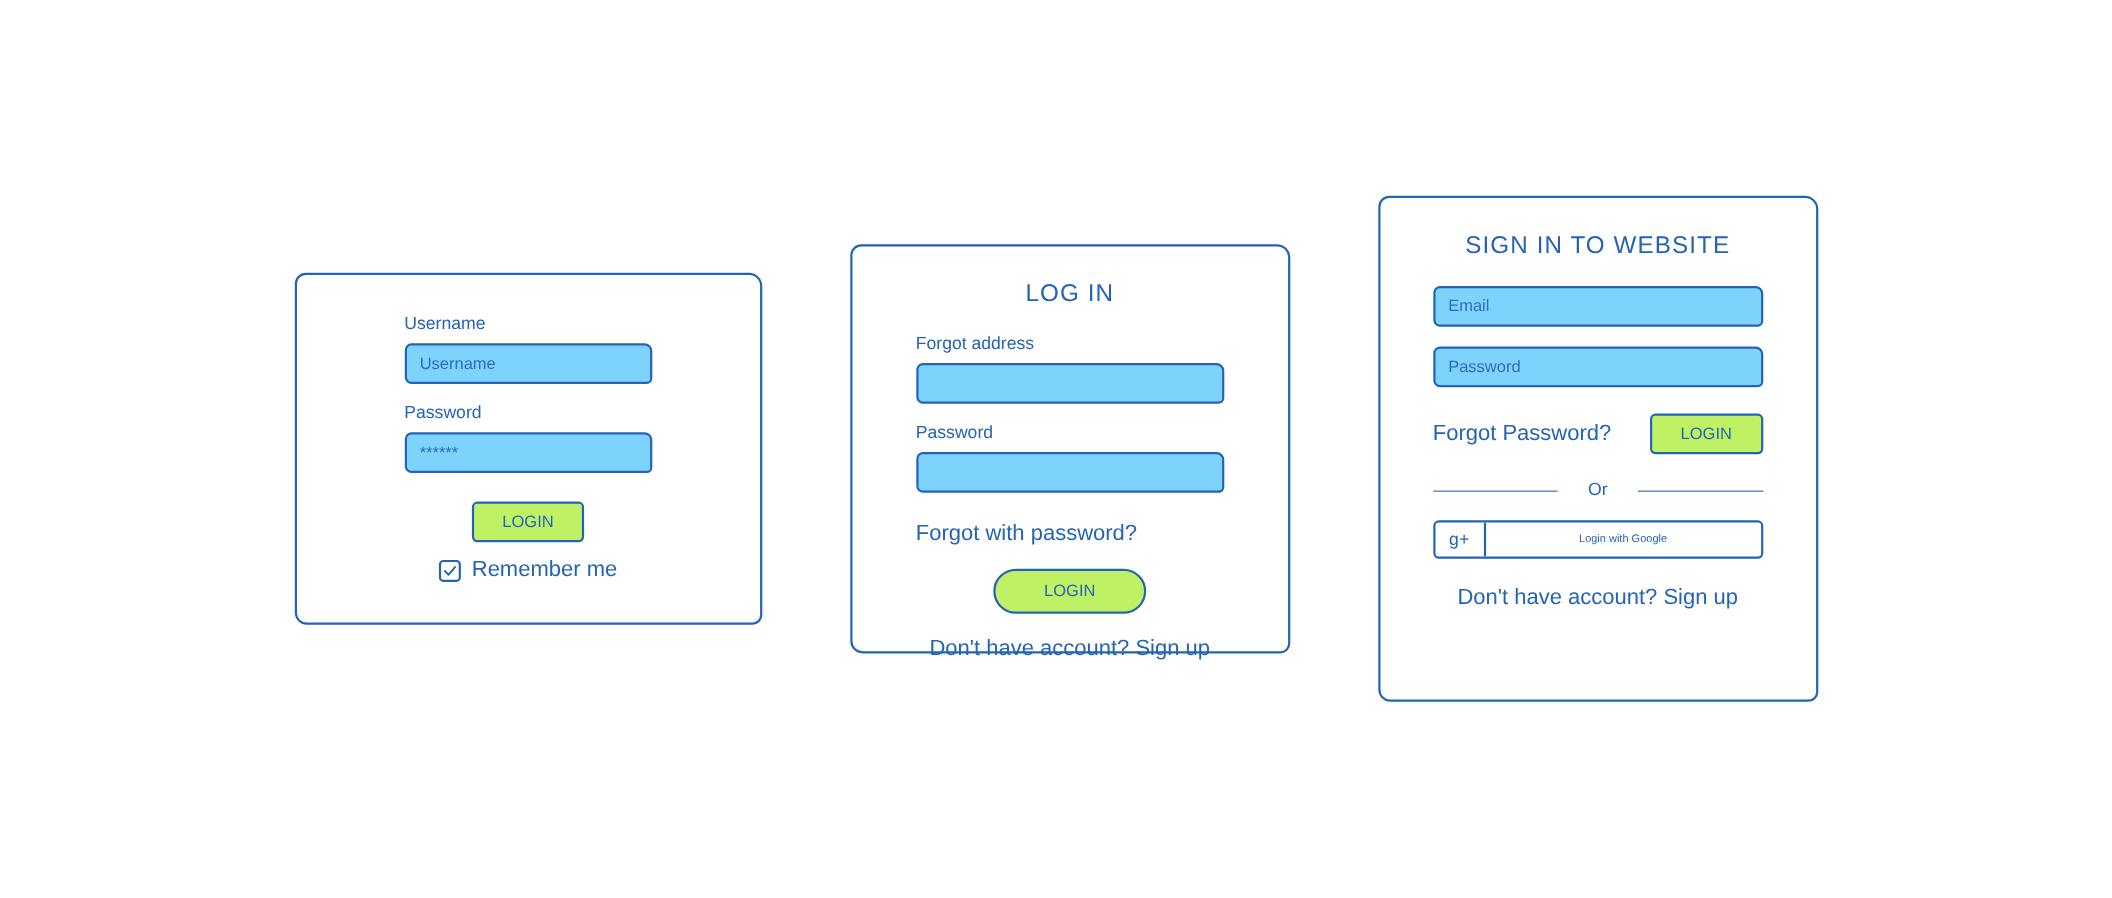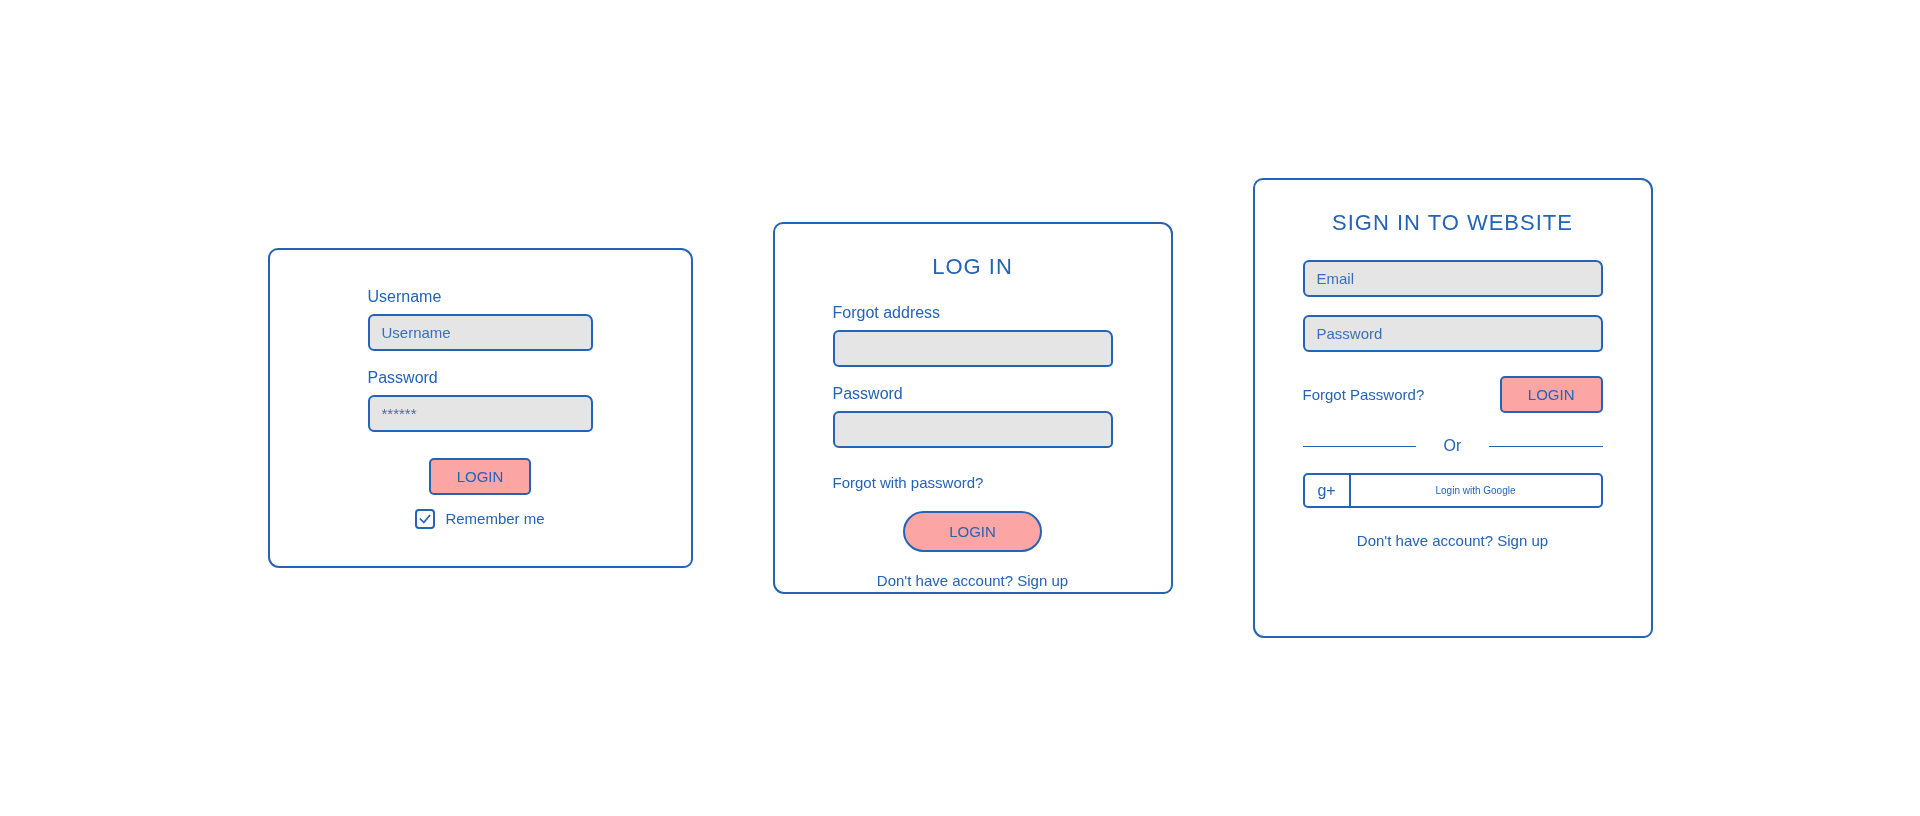--- a/index.html
+++ b/index.html
@@ -35,44 +35,44 @@
     color: #2563b6;
   }
   input[type=text], input[type=password] {
     width: 100%;
     border: 2px solid #2563b6;
     border-radius: 6px 7px 5px 6px;
     padding: 8px 12px;
     font-family: inherit;
     font-size: 15px;
     color: #2563b6;
-    background: #e5e5e5;
+    background: #7dd3fc;
     outline: none;
     margin-bottom: 18px;
   }
   input::placeholder { color: #2563b6; opacity: .9; }
   .btn {
     border: 2px solid #2563b6;
-    background: #fca5a5;
+    background: #bef264;
     color: #2563b6;
     font-family: inherit;
     font-size: 15px;
     cursor: pointer;
     text-align: center;
   }
   .btn-rect {
     border-radius: 5px;
     padding: 8px 26px;
   }
   .btn-pill {
     border-radius: 22px;
     padding: 10px 44px;
   }
   .center { text-align: center; }
-  .link { color: #2563b6; cursor: pointer; font-size: 15px; }
+  .link { color: #2563b6; cursor: pointer; font-size: 20px; }
   .checkbox-wrap {
     display: flex;
     align-items: center;
     justify-content: center;
     gap: 10px;
     margin-top: 14px;
   }
   .checkbox {
     width: 20px; height: 20px;
     border: 2px solid #2563b6;

